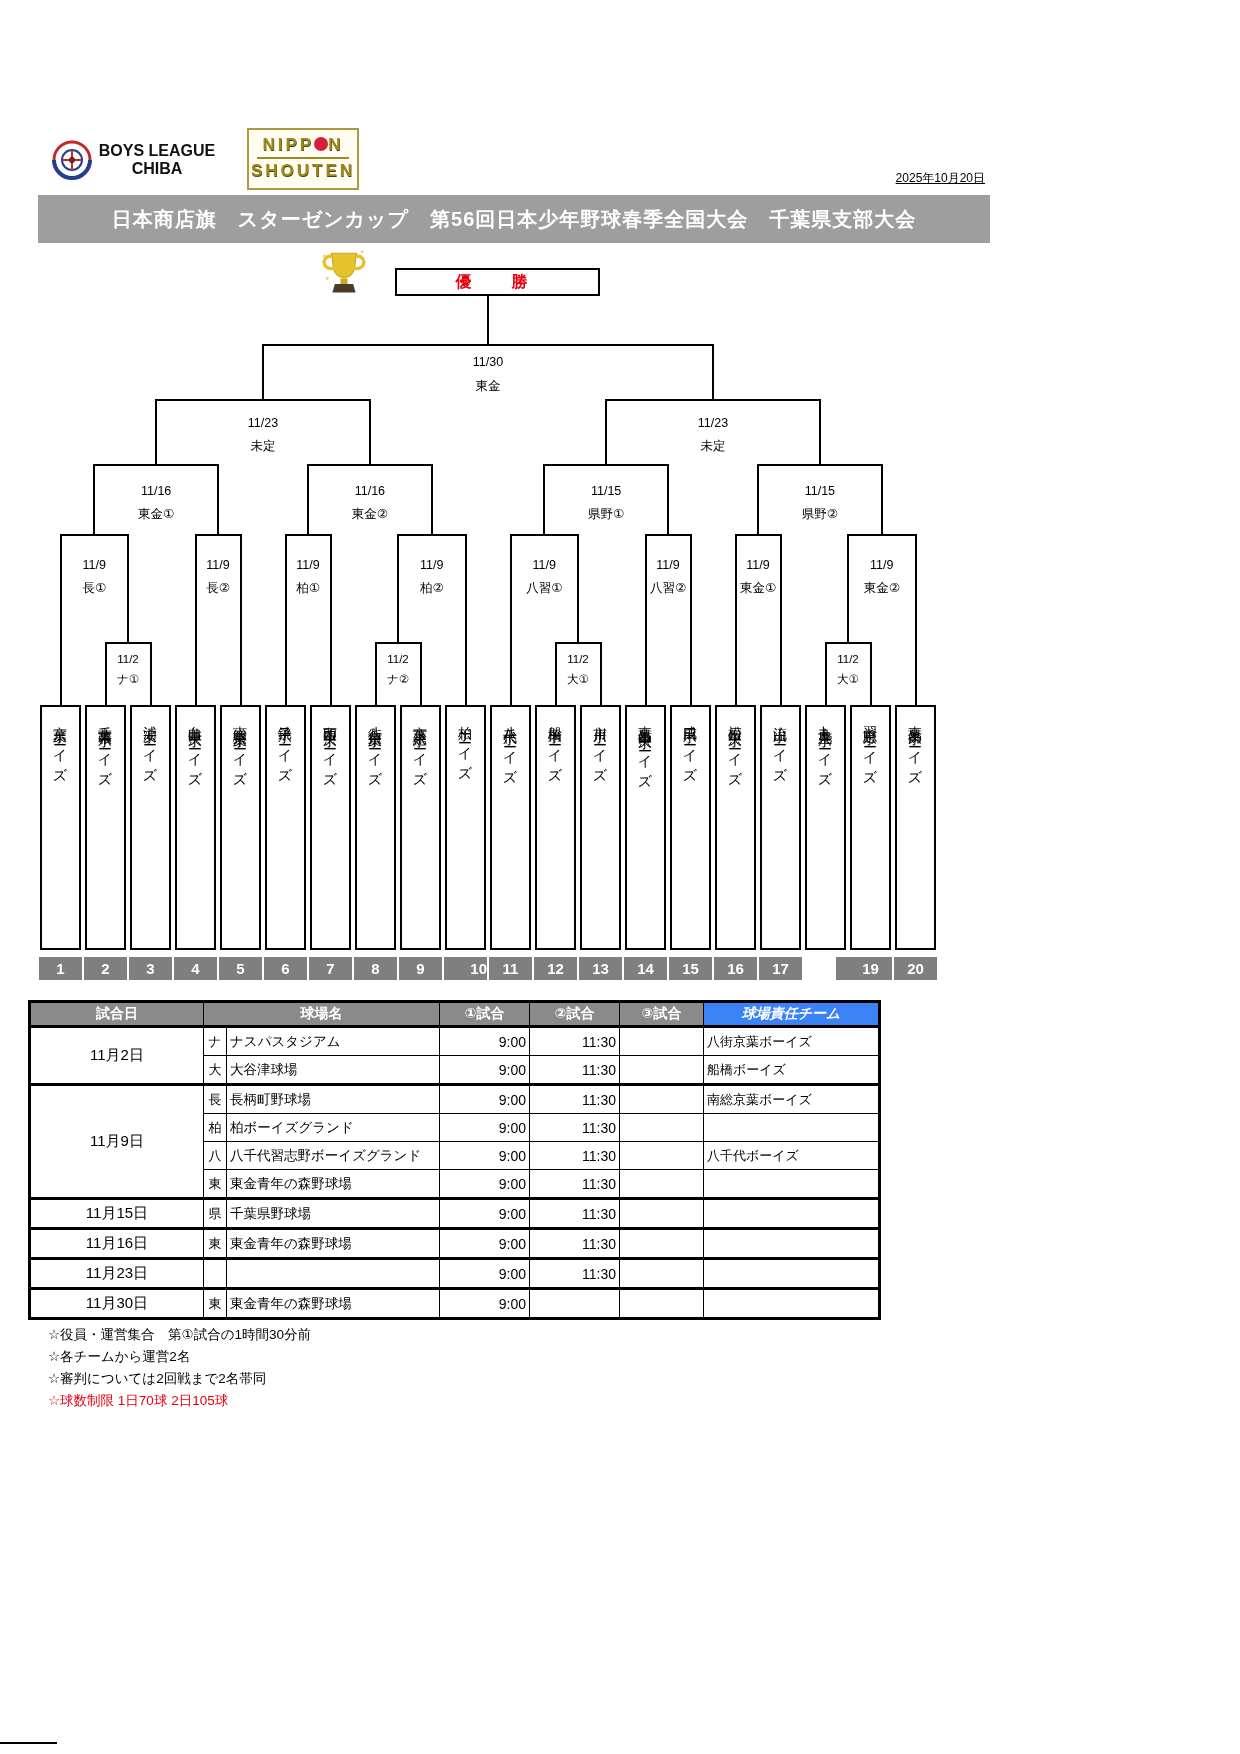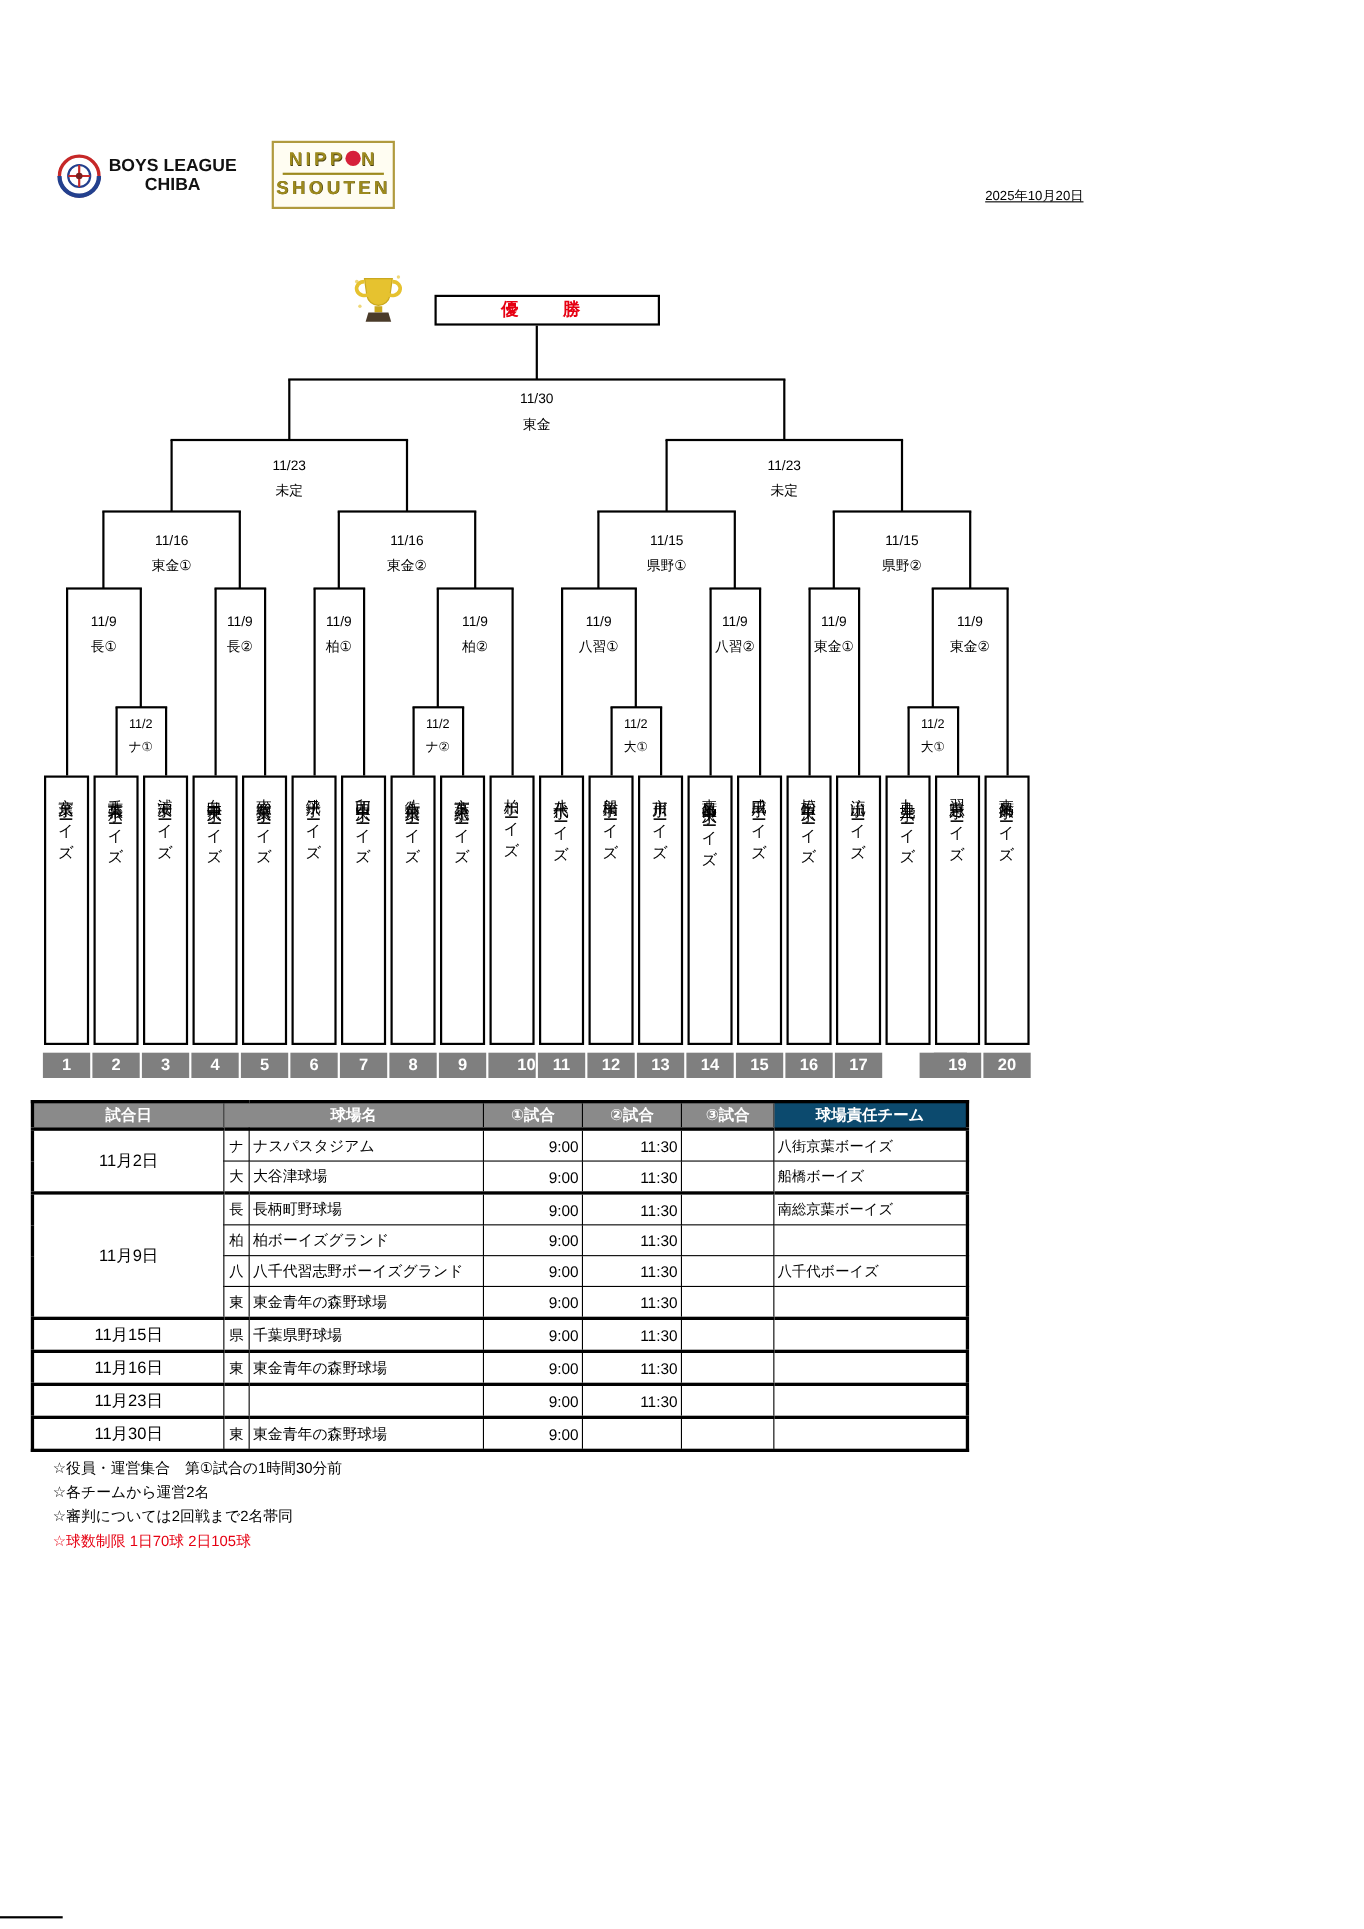--- a/index.html
+++ b/index.html
@@ -22,21 +22,21 @@
   .blab.small{font-size:11.5px;}
   .champ-box{border:2px solid #000;background:#fff;text-align:center;box-sizing:border-box;}
   .champ-box span{color:#e60012;font-weight:bold;font-size:16px;letter-spacing:12px;line-height:24px;}
   .teambox{border:2px solid #000;background:#fff;box-sizing:border-box;display:flex;justify-content:center;}
   .tname{writing-mode:vertical-rl;text-orientation:mixed;font-size:14px;letter-spacing:2px;margin-top:8px;line-height:1;}
   .numcell{background:#7f7f7f;color:#fff;font-weight:bold;font-size:15px;text-align:center;line-height:23px;}
   
   .sched{border-collapse:collapse;table-layout:fixed;width:850px;}
   .sched th,.sched td{border:1px solid #000;padding:0 3px;overflow:hidden;white-space:nowrap;}
   .sched th{background:#8a8a8a;color:#fff;font-size:14px;font-weight:bold;height:22px;border-bottom:3px solid #000;}
-  .sched th.resp{background:#0c4a6e;}
+  .sched th.resp{background:#3b82f6;font-style:italic;}
   .sched td{height:27px;font-size:14px;}
   .sched td.date{text-align:center;font-size:15px;}
   .sched td.code{text-align:center;font-size:13px;padding:0 1px;}
   .sched td.venue{text-align:left;font-size:13.5px;}
   .sched td.time{text-align:right;}
   .sched td.resp{text-align:left;font-size:13px;}
   .sched tr.grp td{border-top:3px solid #000;}
   .sched{border:3px solid #000;}
   .note-line{position:absolute;font-size:13.5px;white-space:nowrap;}
   .corner-mark{background:#000;}
@@ -59,20 +59,21 @@
     <div>BOYS LEAGUE</div>
     <div>CHIBA</div>
   </div>
   <div class="abs nippon-box" style="left:247px;top:128px;width:112px;height:62px;">
     <div class="nippon-line"><span>NIPP</span><span class="nippon-dot"></span><span>N</span></div>
     <div class="nippon-rule"></div>
     <div class="nippon-line">SHOUTEN</div>
   </div>
   <div class="abs hdr-date" style="left:785px;top:170px;width:200px;text-decoration:underline;">2025年10月20日</div>
 
+  <div class="abs title-bar" style="left:38px;top:195px;width:952px;height:48px;">日本商店旗　スターゼンカップ　第56回日本少年野球春季全国大会　千葉県支部大会</div>
 
   <div class="abs" style="left:316px;top:242px;width:56px;height:56px;">
     <svg width="56" height="56" viewBox="0 0 40 40">
       <circle cx="6" cy="10" r="1.2" fill="#f0d878"></circle>
         <circle cx="33" cy="7" r="1.1" fill="#f0d878"></circle>
       <circle cx="8" cy="26" r="1.1" fill="#f0d878"></circle>
         <circle cx="34" cy="15" r="0.9" fill="#f0d878"></circle>
       <path d="M11,8 h18 l-1.5,11 a7.6,7.6 0 0 1 -15,0 z" fill="#e6c22f" stroke="#caa81e" stroke-width="0.8"></path>
       <path d="M11,10 a5,4.5 0 1 0 3,8" fill="none" stroke="#e6c22f" stroke-width="2.4"></path>
       <path d="M29,10 a5,4.5 0 1 1 -3,8" fill="none" stroke="#e6c22f" stroke-width="2.4"></path>

